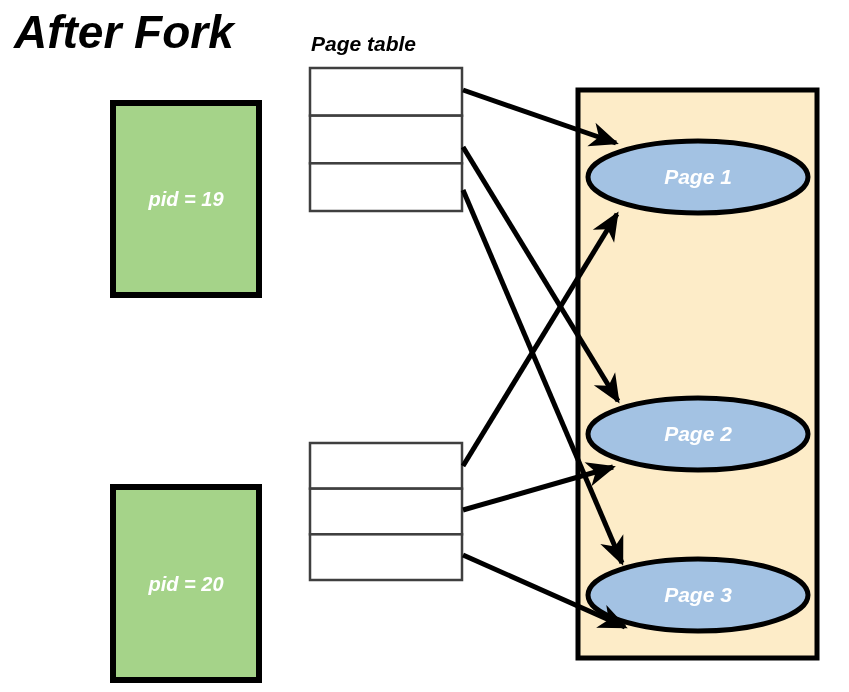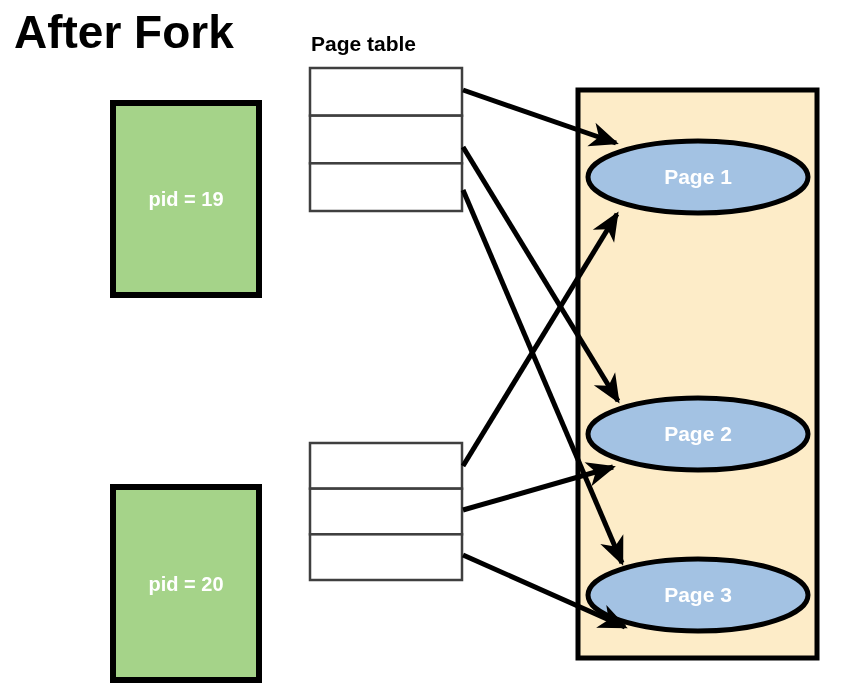--- a/index.html
+++ b/index.html
@@ -13,20 +13,21 @@
     position: relative;
     overflow: hidden;
     font-family: "Liberation Sans", sans-serif;
   }
   #diagram-root {
     position: absolute;
     left: 0;
     top: 0;
     width: 750px;
     height: 692px;
+    font-style: italic;
   }
   .svg-layer {
     position: absolute;
     left: 0;
     top: 0;
     width: 849px;
     height: 692px;
   }
   .title-text {
     font-family: "Liberation Sans", sans-serif;

